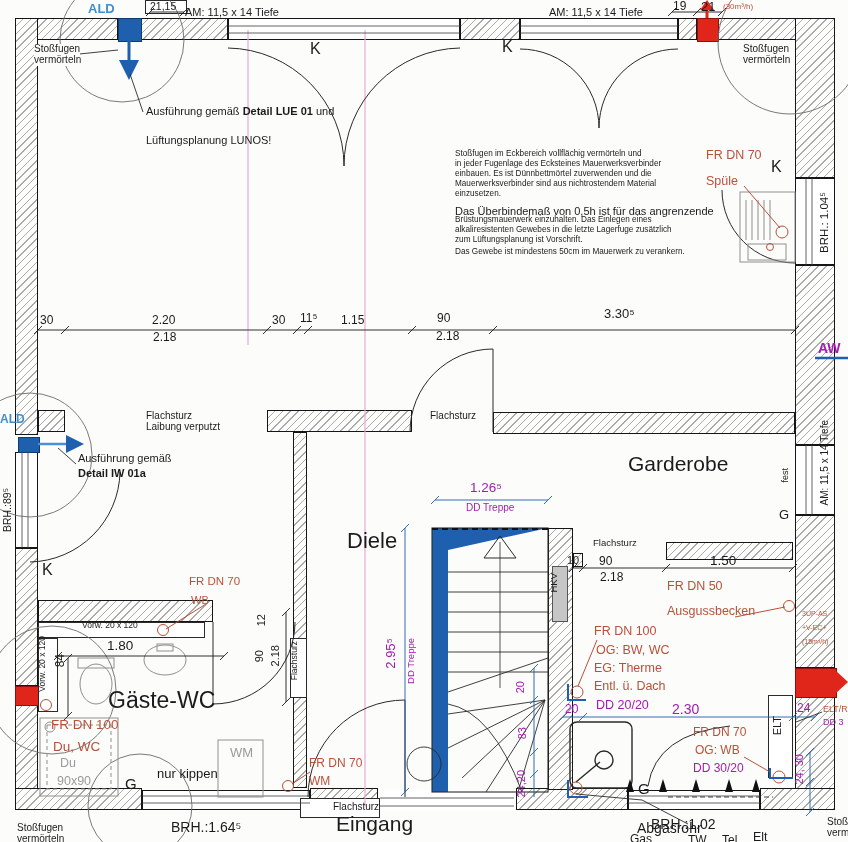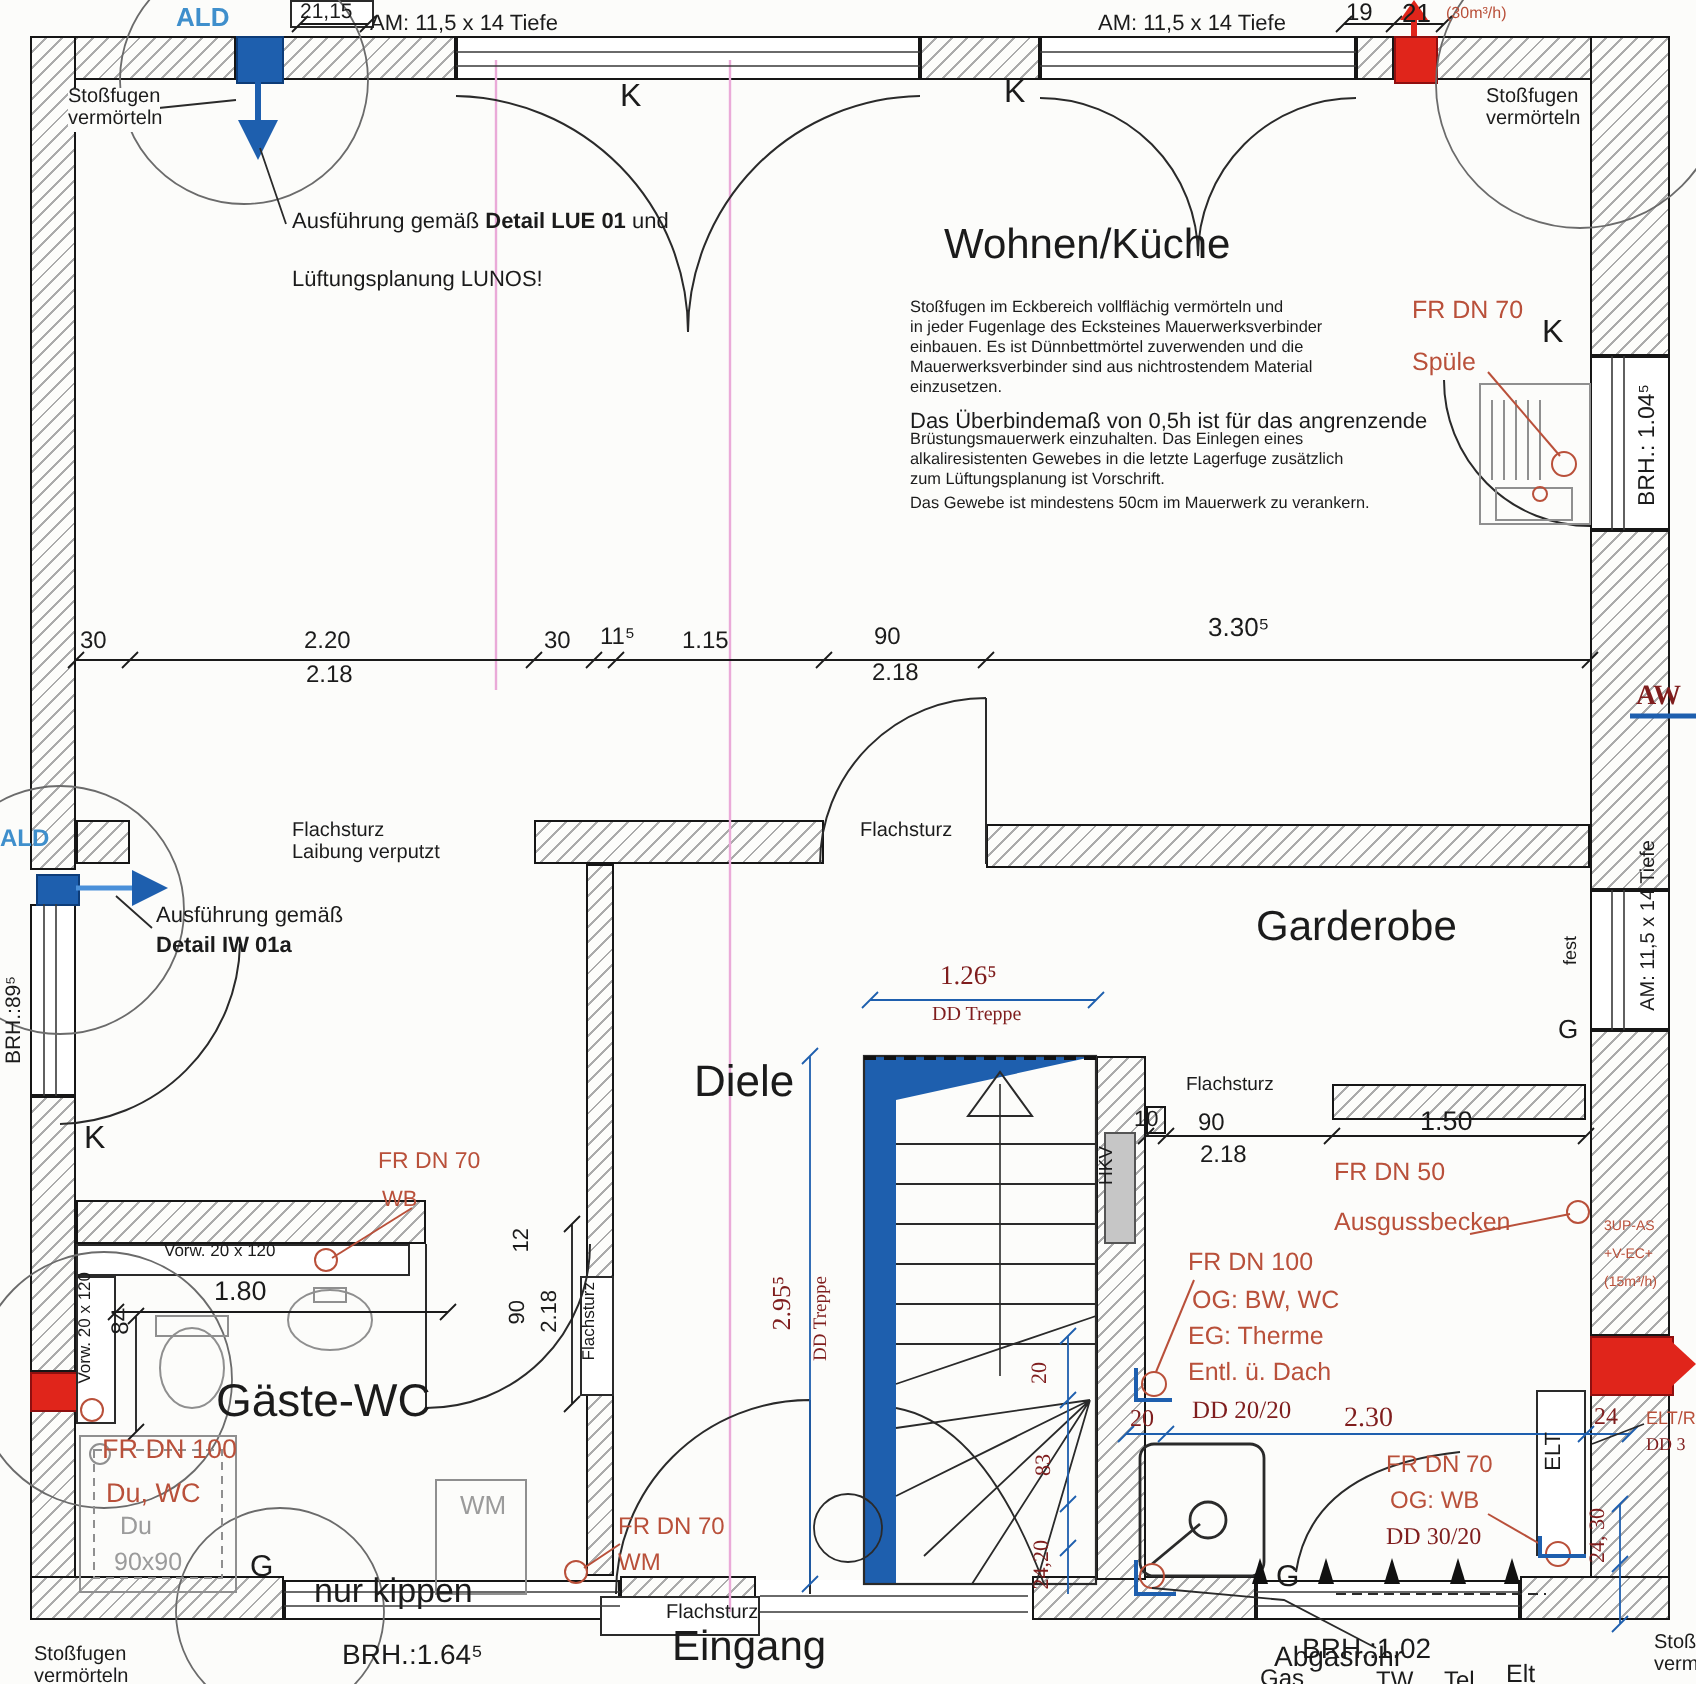--- a/index.html
+++ b/index.html
@@ -6,21 +6,21 @@
   .page{position:relative;width:848px;height:842px;overflow:hidden;background:#fcfcfa;
         font-family:"Liberation Sans",sans-serif;}
   svg{position:absolute;left:0;top:0;z-index:3;pointer-events:none;}
   .wall{position:absolute;box-sizing:border-box;z-index:1;border:1.5px solid #161616;
         background:repeating-linear-gradient(135deg,#fdfdfb 0 4.5px,#ababab 4.5px 5.5px);}
   .win{position:absolute;box-sizing:border-box;z-index:2;background:#fff;border:1px solid #161616;}
   .wbox{position:absolute;box-sizing:border-box;z-index:2;background:#fff;border:1px solid #2a2a2a;}
   .fill{position:absolute;z-index:2;}
   .t{position:absolute;z-index:4;color:#1b1b1b;line-height:1.08;white-space:nowrap;}
   .b{font-weight:bold;}
-  .blue{color:#7f1d1d;font-family:Liberation Serif, serif;} .blue2{color:#3f8fcc;}
+  .blue{color:#a21caf;} .blue2{color:#3f8fcc;}
   .red{color:#b9503a;} .gray{color:#9b9b9b;}
   .v{writing-mode:vertical-rl;transform:rotate(180deg);}
   .bg{background:#fcfcfa;}
 </style>
 </head>
 <body>
 
 <div class="page">
 
   <div class="wall" style="left:15px;top:18px;width:103px;height:22px"></div>
@@ -210,21 +210,20 @@
   <span class="t bg" style="left:34px;top:44px;font-size:10px">Stoßfugen</span>
   <span class="t bg" style="left:34px;top:55px;font-size:10px">vermörteln</span>
   <span class="t bg" style="left:743px;top:44px;font-size:10px">Stoßfugen</span>
   <span class="t bg" style="left:743px;top:55px;font-size:10px">vermörteln</span>
   <span class="t" style="left:310px;top:40px;font-size:16px">K</span>
   <span class="t" style="left:502px;top:38px;font-size:16px">K</span>
 
   <div class="t" style="left:146px;top:106px;font-size:11px"><span>Ausführung gemäß </span><span class="b">Detail LUE 01</span><span> und</span></div>
   <span class="t" style="left:146px;top:135px;font-size:11px">Lüftungsplanung LUNOS!</span>
 
-  <span class="t" style="left:472px;top:112px;font-size:21px">Wohnen/Küche</span>
   <span class="t" style="left:455px;top:150px;font-size:8.2px">Stoßfugen im Eckbereich vollflächig vermörteln und</span>
   <span class="t" style="left:455px;top:160px;font-size:8.2px">in jeder Fugenlage des Ecksteines Mauerwerksverbinder</span>
   <span class="t" style="left:455px;top:170px;font-size:8.2px">einbauen. Es ist Dünnbettmörtel zuverwenden und die</span>
   <span class="t" style="left:455px;top:180px;font-size:8.2px">Mauerwerksverbinder sind aus nichtrostendem Material</span>
   <span class="t" style="left:455px;top:190px;font-size:8.2px">einzusetzen.</span>
   <span class="t" style="left:455px;top:206px;font-size:11px">Das Überbindemaß von 0,5h ist für das angrenzende</span>
   <span class="t" style="left:455px;top:216px;font-size:8.2px">Brüstungsmauerwerk einzuhalten. Das Einlegen eines</span>
   <span class="t" style="left:455px;top:226px;font-size:8.2px">alkaliresistenten Gewebes in die letzte Lagerfuge zusätzlich</span>
   <span class="t" style="left:455px;top:236px;font-size:8.2px">zum Lüftungsplanung ist Vorschrift.</span>
   <span class="t" style="left:455px;top:248px;font-size:8.2px">Das Gewebe ist mindestens 50cm im Mauerwerk zu verankern.</span>
@@ -304,21 +303,21 @@
   <span class="t v" style="left:38px;top:636px;font-size:8.5px">Vorw. 20 x 120</span>
   <span class="t" style="left:107px;top:639px;font-size:13.5px">1.80</span>
   <span class="t v" style="left:54px;top:654px;font-size:12px">84</span>
   <span class="t" style="left:108px;top:688px;font-size:23px">Gäste-WC</span>
   <span class="t red" style="left:51px;top:718px;font-size:13.5px">FR DN 100</span>
   <span class="t red" style="left:53px;top:740px;font-size:13.5px">Du, WC</span>
   <span class="t gray" style="left:60px;top:757px;font-size:12.5px">Du</span>
   <span class="t gray" style="left:57px;top:775px;font-size:12.5px">90x90</span>
   <span class="t gray" style="left:230px;top:746px;font-size:13px">WM</span>
   <span class="t" style="left:125px;top:776px;font-size:15px">G</span>
-  <span class="t" style="left:157px;top:787px;font-size:17px">nur kippen</span>
+  <span class="t" style="left:157px;top:767px;font-size:13px">nur kippen</span>
   <span class="t red" style="left:309px;top:757px;font-size:12px">FR DN 70</span>
   <span class="t red" style="left:309px;top:775px;font-size:12px">WM</span>
 
   <span class="t" style="left:333px;top:802px;font-size:10px">Flachsturz</span>
   <span class="t" style="left:336px;top:813px;font-size:21px">Eingang</span>
   <span class="t" style="left:637px;top:821px;font-size:14px">Abgasrohr</span>
   <span class="t" style="left:171px;top:820px;font-size:14px">BRH.:1.64⁵</span>
   <span class="t" style="left:651px;top:817px;font-size:14px">BRH.:1.02</span>
   <span class="t" style="left:17px;top:823px;font-size:10px">Stoßfugen</span>
   <span class="t" style="left:17px;top:834px;font-size:10px">vermörteln</span>

